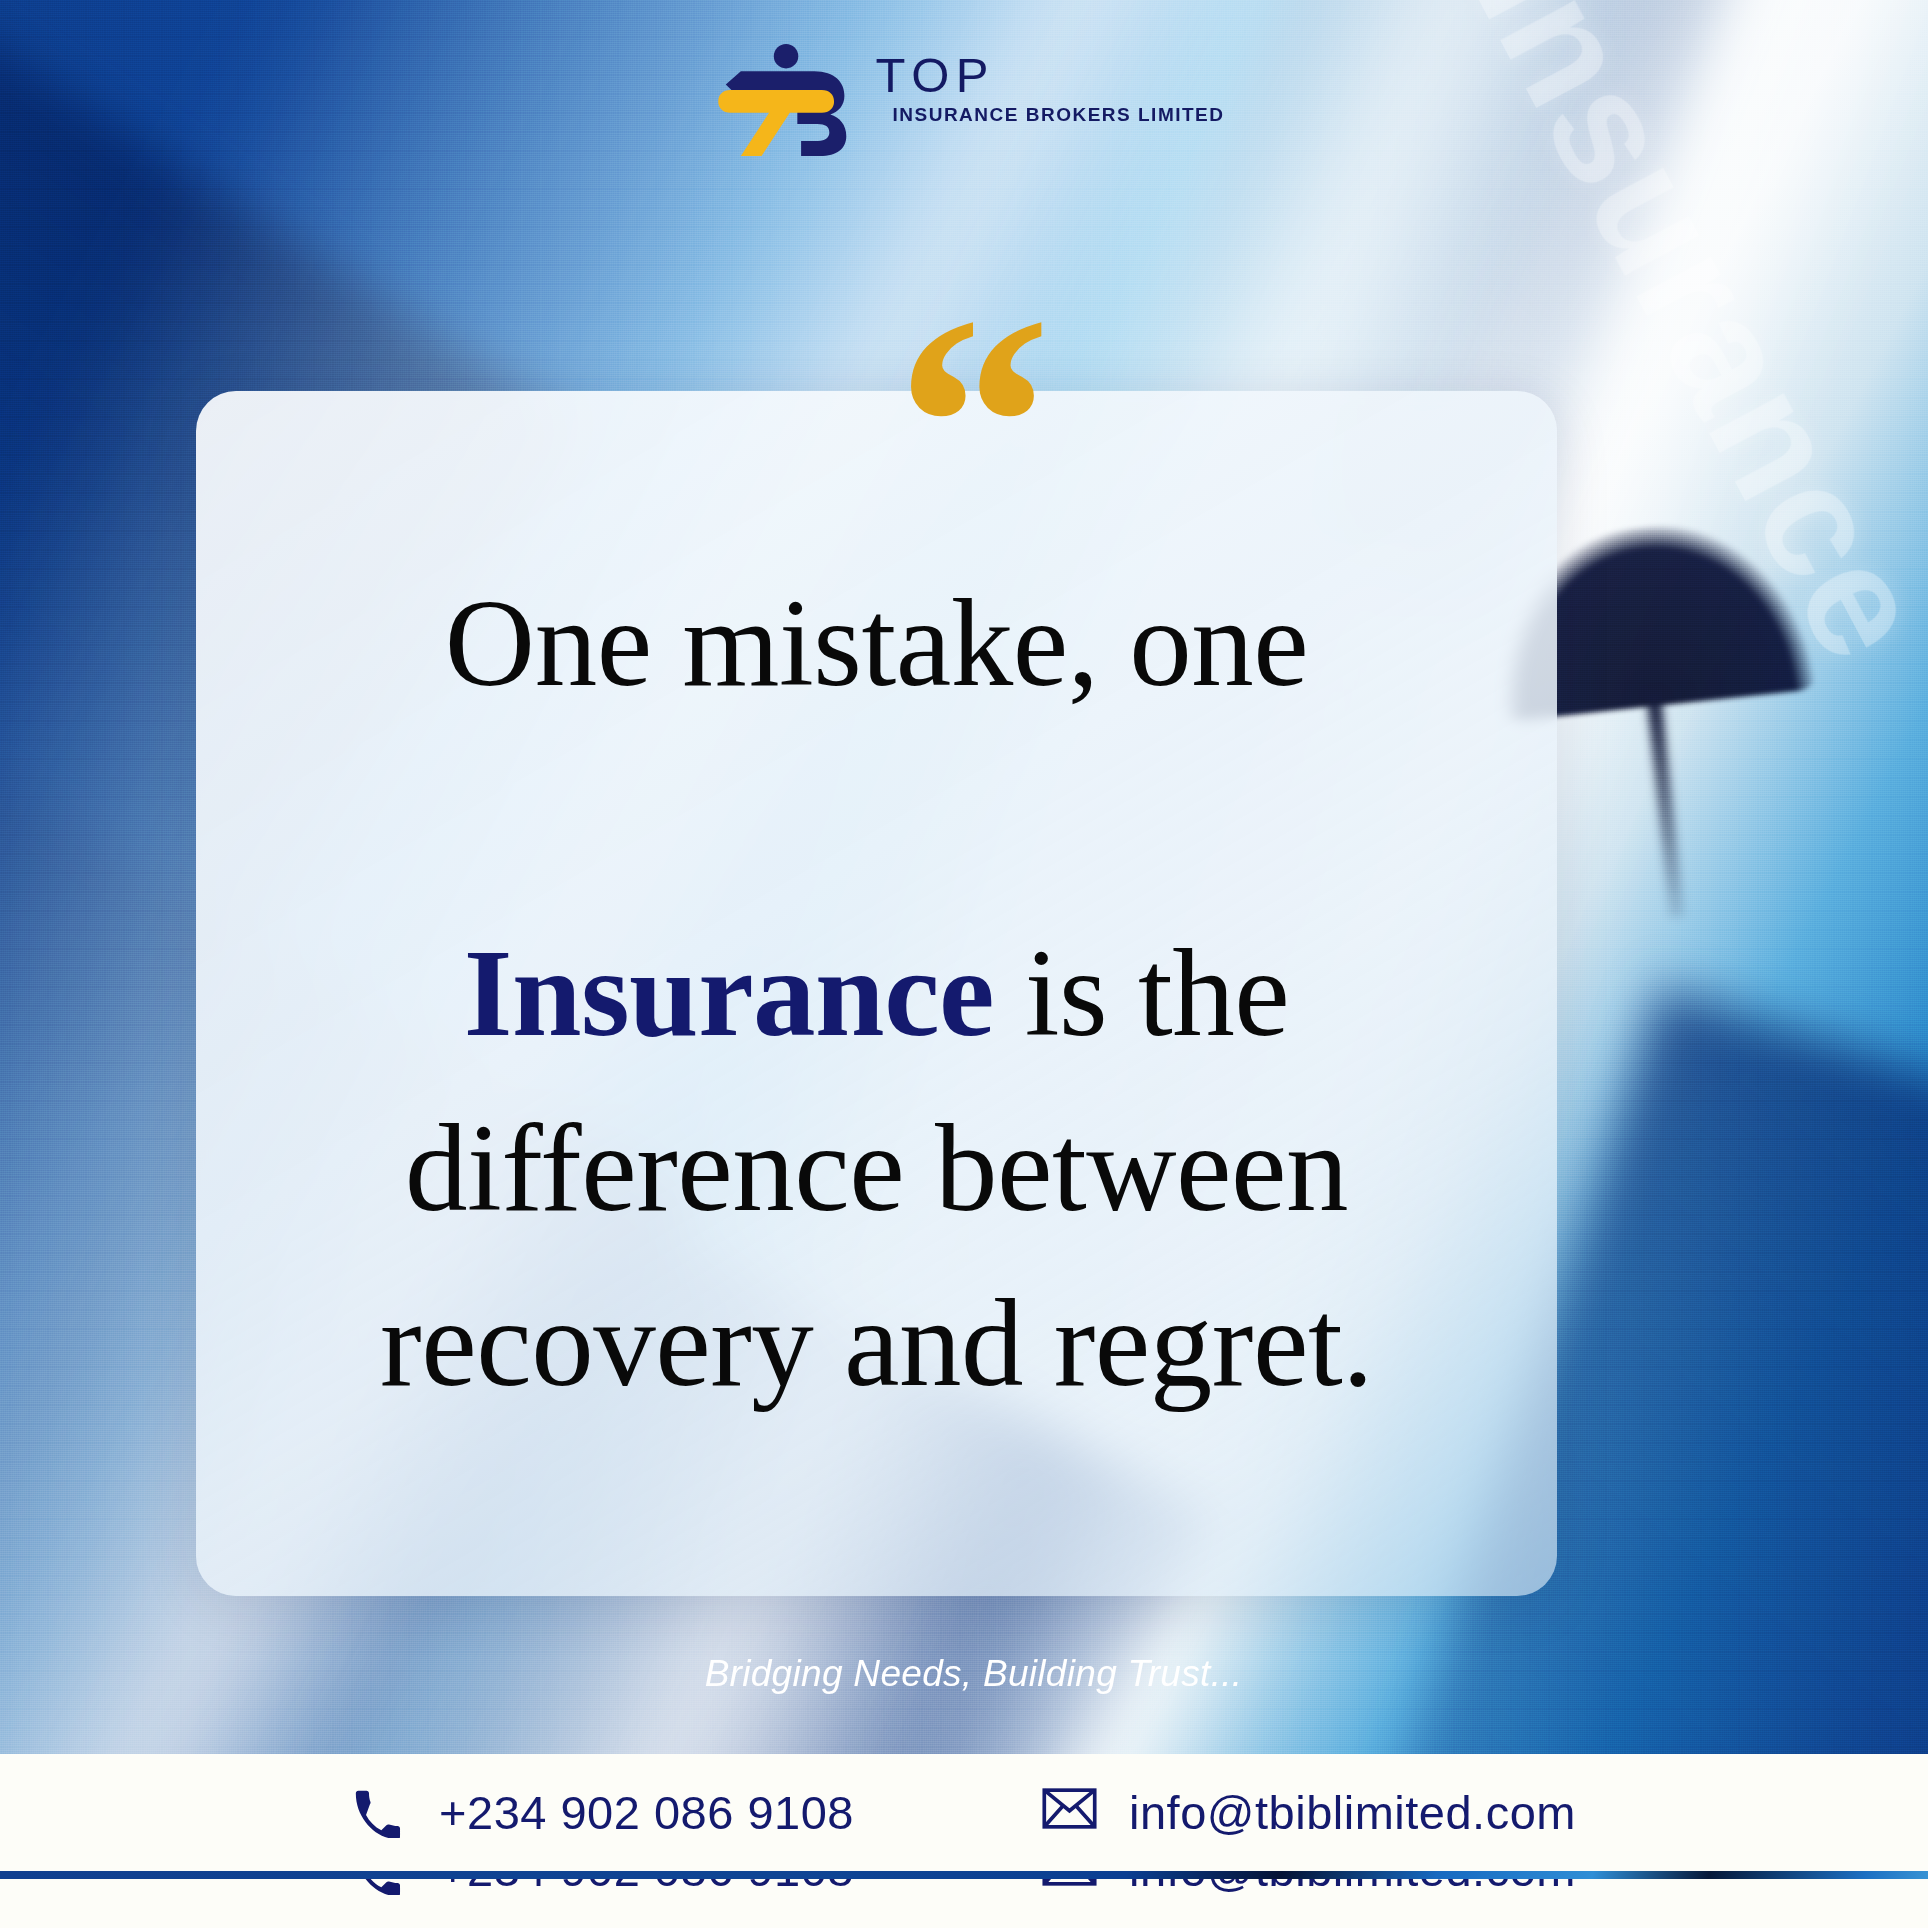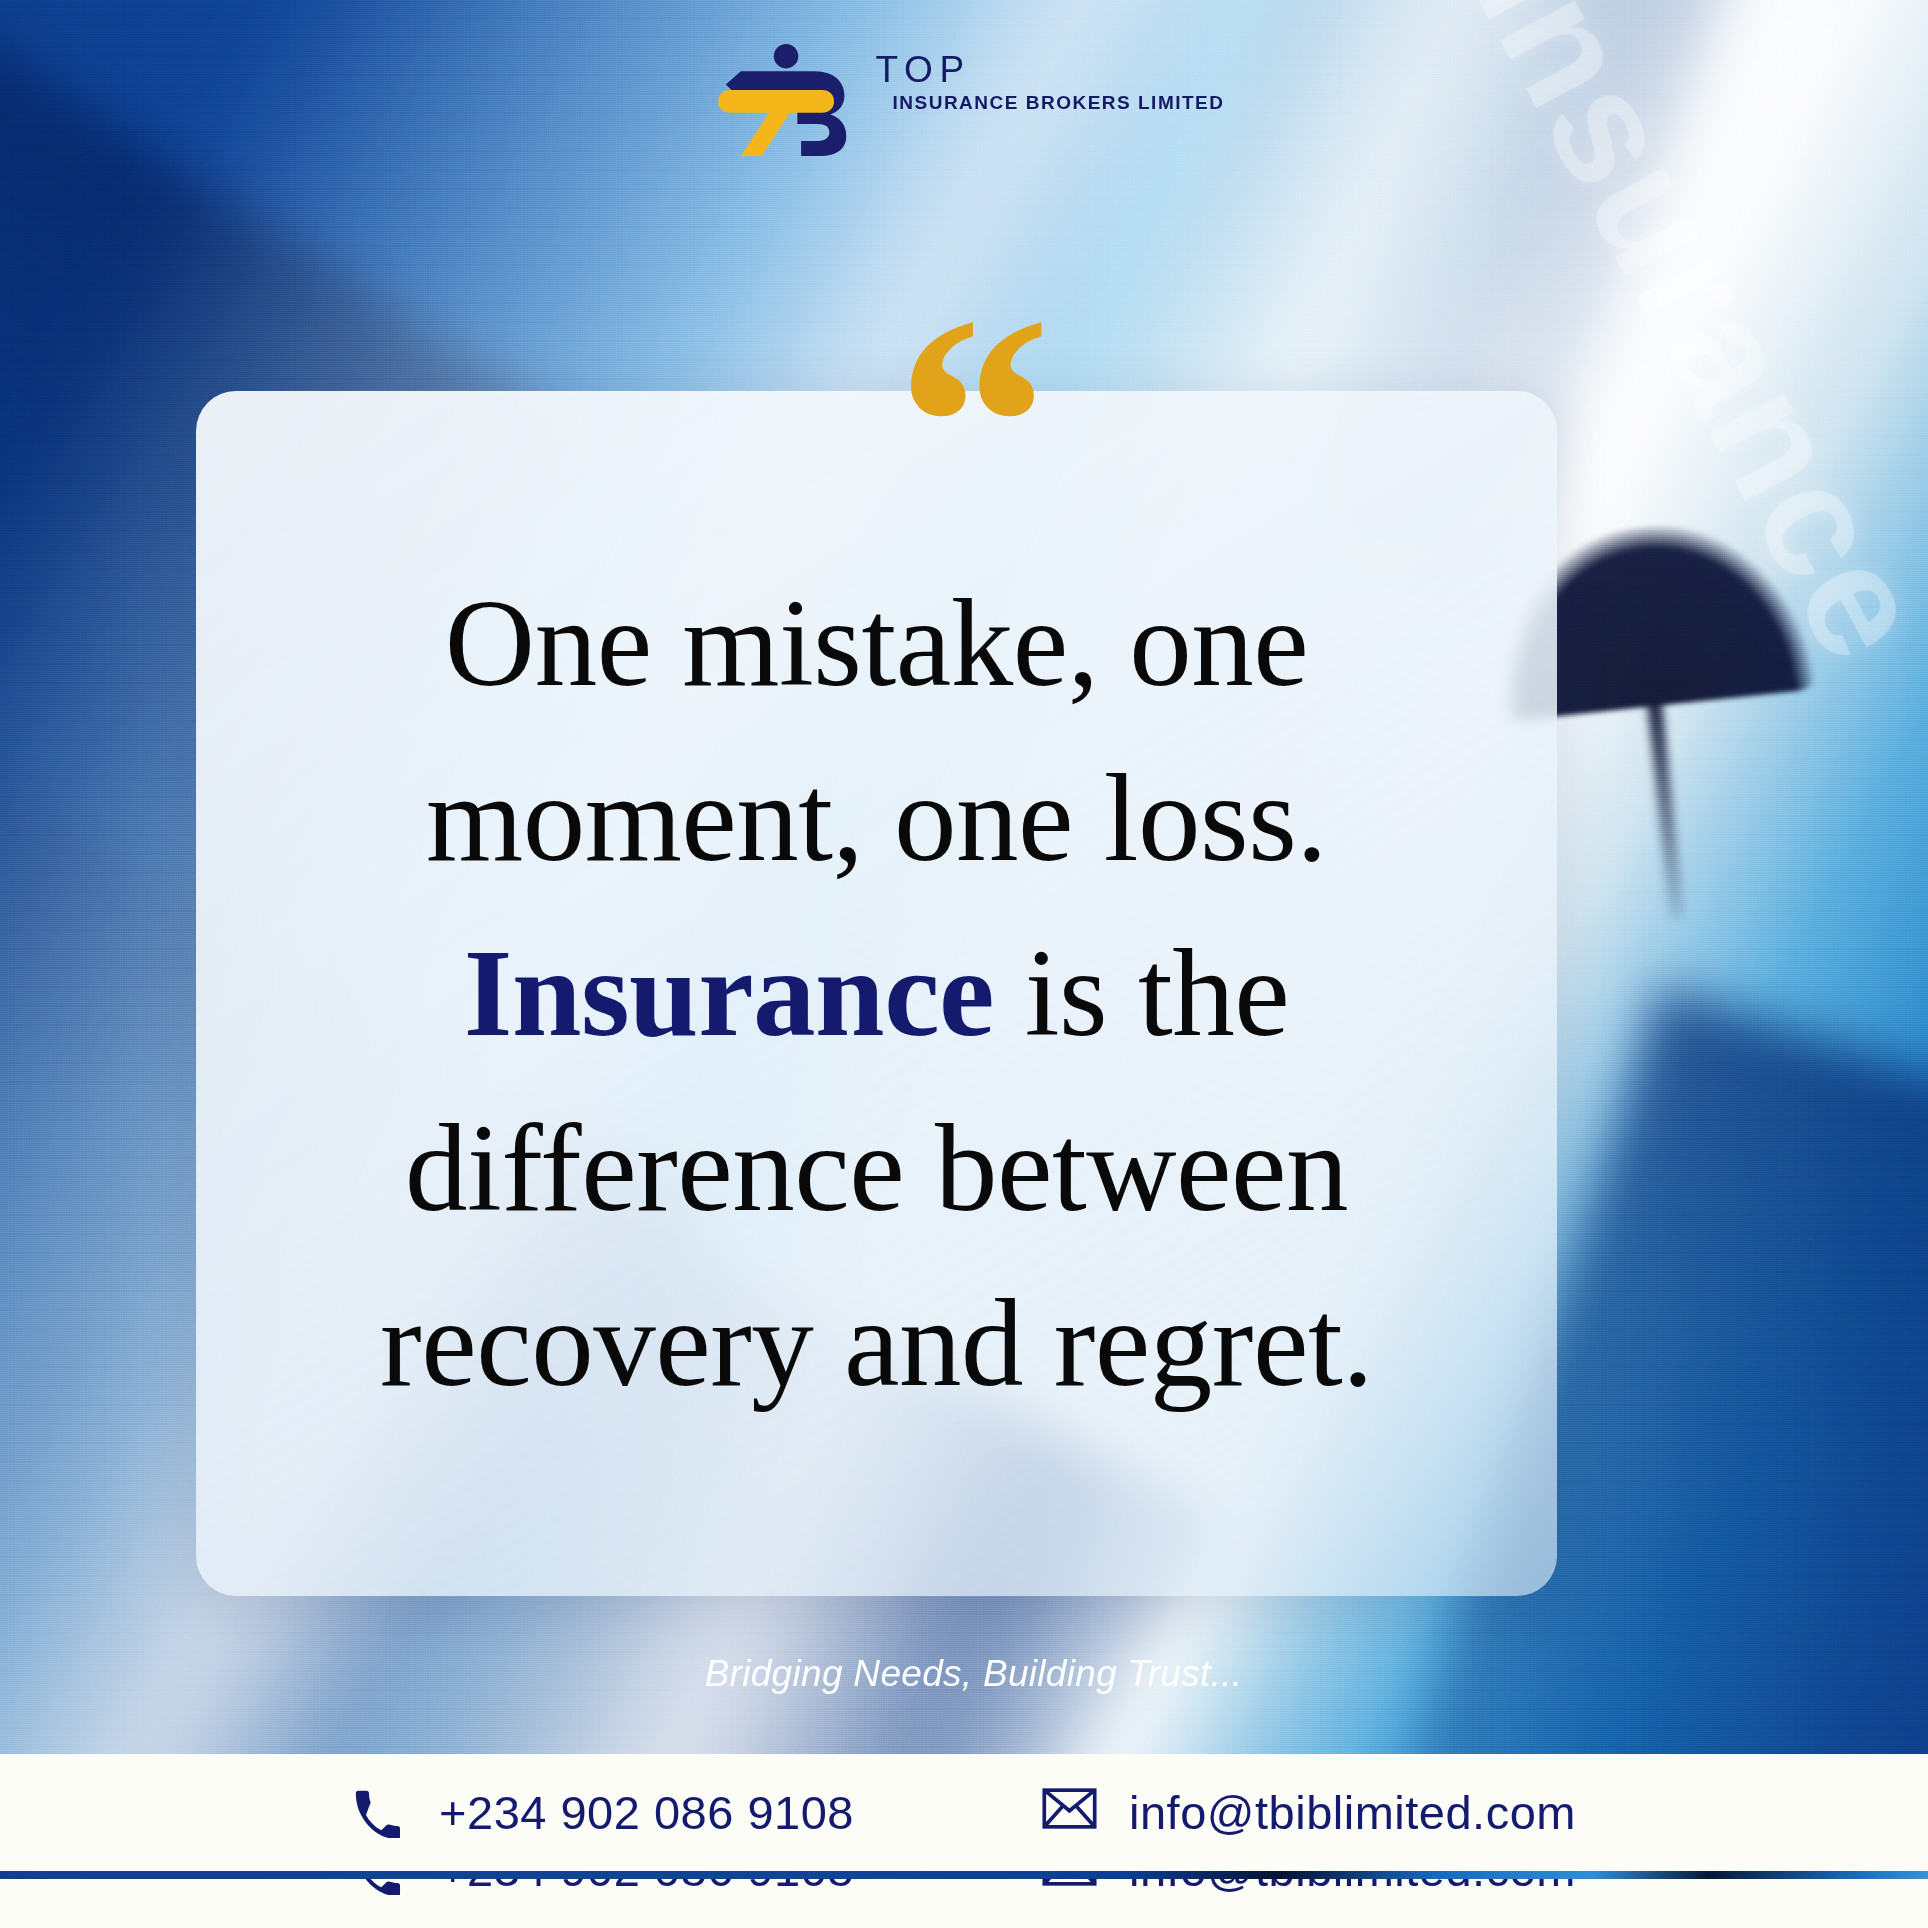--- a/index.html
+++ b/index.html
@@ -57,21 +57,21 @@
     text-shadow:0 0 21px rgba(255,255,255,.22);white-space:nowrap;
   }
   .grain{position:absolute;inset:0;opacity:.16;mix-blend-mode:overlay;
     background-image:repeating-linear-gradient(0deg,rgba(255,255,255,.35) 0 0.9px,rgba(0,0,0,.18) 0.9px 1.9px),
                      repeating-linear-gradient(90deg,rgba(255,255,255,.22) 0 0.9px,rgba(0,0,0,.14) 0.9px 1.9px);}
 
   
   #logo{position:absolute;left:0;right:0;top:43px;display:flex;justify-content:center;align-items:flex-start;gap:21px;z-index:6;}
   .logo-mark{position:relative;width:151px;height:113px;flex:0 0 auto;}
   .logo-words{display:flex;flex-direction:column;justify-content:center;padding-top:7.5px;}
-  .logo-top{font-size:37px;font-weight:400;letter-spacing:6.6px;color:#141a63;line-height:1.02;}
+  .logo-top{font-size:49px;font-weight:400;letter-spacing:6.6px;color:#141a63;line-height:1.02;}
   .logo-bottom{font-size:49px;font-weight:400;letter-spacing:4.7px;color:#141a63;line-height:1.02;}
   .logo-sub{font-size:19px;font-weight:600;letter-spacing:1.5px;color:#141a63;margin-top:3.8px;margin-left:17px;}
 
   
   #quote-mark{
     position:absolute;left:896px;top:328px;z-index:8;
     color:#E0A31A;font-family:"Liberation Serif",serif;
     font-size:311px;font-weight:700;line-height:.62;letter-spacing:-5.6px;
     user-select:none;
   }
@@ -144,21 +144,21 @@
     <div class="logo-top">TOP</div>
     <div class="logo-sub">INSURANCE BROKERS LIMITED</div>
   </div>
 </div>
 
 <div id="quote-mark">“</div>
 
 <div id="quote-card">
   <div id="quote-text">
     <span>One mistake, one</span><br>
-    <span>moment, one loss.</span><br>
+    <br>
     <span class="hl">Insurance</span><span> is the</span><br>
     <span>difference between</span><br>
     <span>recovery and regret.</span>
   </div>
 </div>
 
 <div id="tagline-row">
   <div id="tagline">Bridging Needs, Building Trust...</div>
   <div id="tagline-rule"></div>
 </div>

